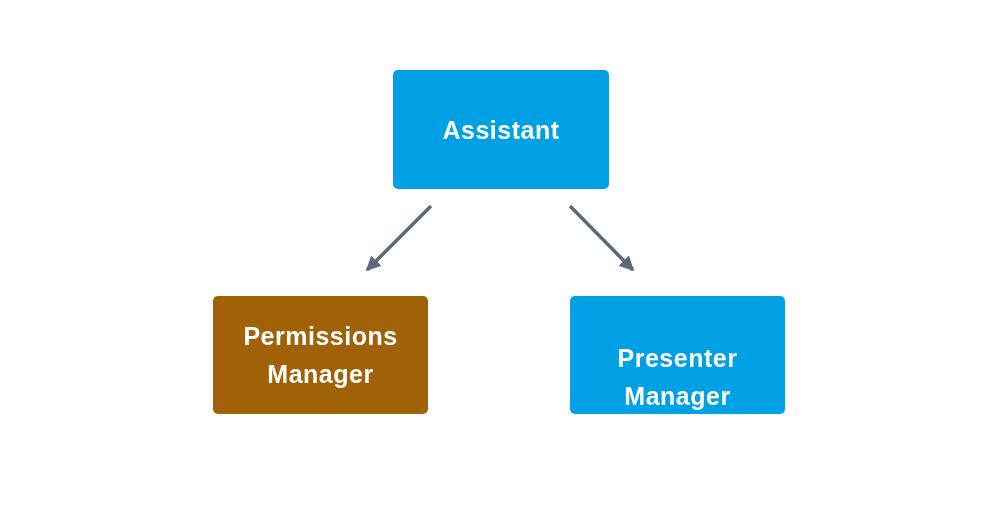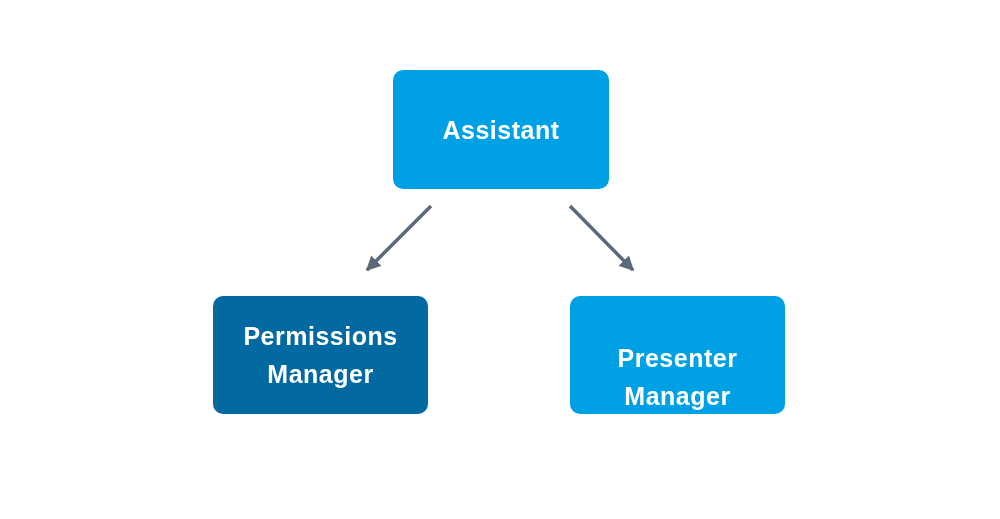--- a/index.html
+++ b/index.html
@@ -21,21 +21,21 @@
     width: 1000px;
     height: 519px;
     pointer-events: none;
   }
   .node {
     position: absolute;
     display: flex;
     align-items: center;
     justify-content: center;
     text-align: center;
-    border-radius: 10px;
+    border-radius: 5px;
     box-sizing: border-box;
     padding: 8px 20px;
   }
   .node-label {
     font-size: 25px;
     font-weight: 700;
     letter-spacing: 0.02em;
     line-height: 38px;
     color: #ffffff;
   }
@@ -70,21 +70,21 @@
       </marker>
     </defs>
     <line x1="431" y1="206" x2="367" y2="270" stroke-width="3.5" stroke-linecap="butt" marker-end="url(#arrowhead)" stroke="#5a6a7a"></line>
     <line x1="570" y1="206" x2="633" y2="270" stroke-width="3.5" stroke-linecap="butt" marker-end="url(#arrowhead)" stroke="#5a6a7a"></line>
   </svg>
 
   <div class="node node-assistant" style="background-color: rgb(0, 161, 228);">
     <span class="node-label" style="color: rgb(255, 255, 255);">Assistant</span>
   </div>
 
-  <div class="node node-permissions" style="background-color: #0369a1;">
+  <div class="node node-permissions" style="background-color: #a16207;">
     <span class="node-label" style="color: rgb(255, 255, 255);">Permissions Manager</span>
   </div>
 
   <div class="node node-presenter" style="background-color: rgb(0, 161, 228);">
     <span class="node-label" style="color: rgb(255, 255, 255); margin-top: 44px;">Presenter Manager</span>
   </div>
 
 </div>
 
 </body></html>

